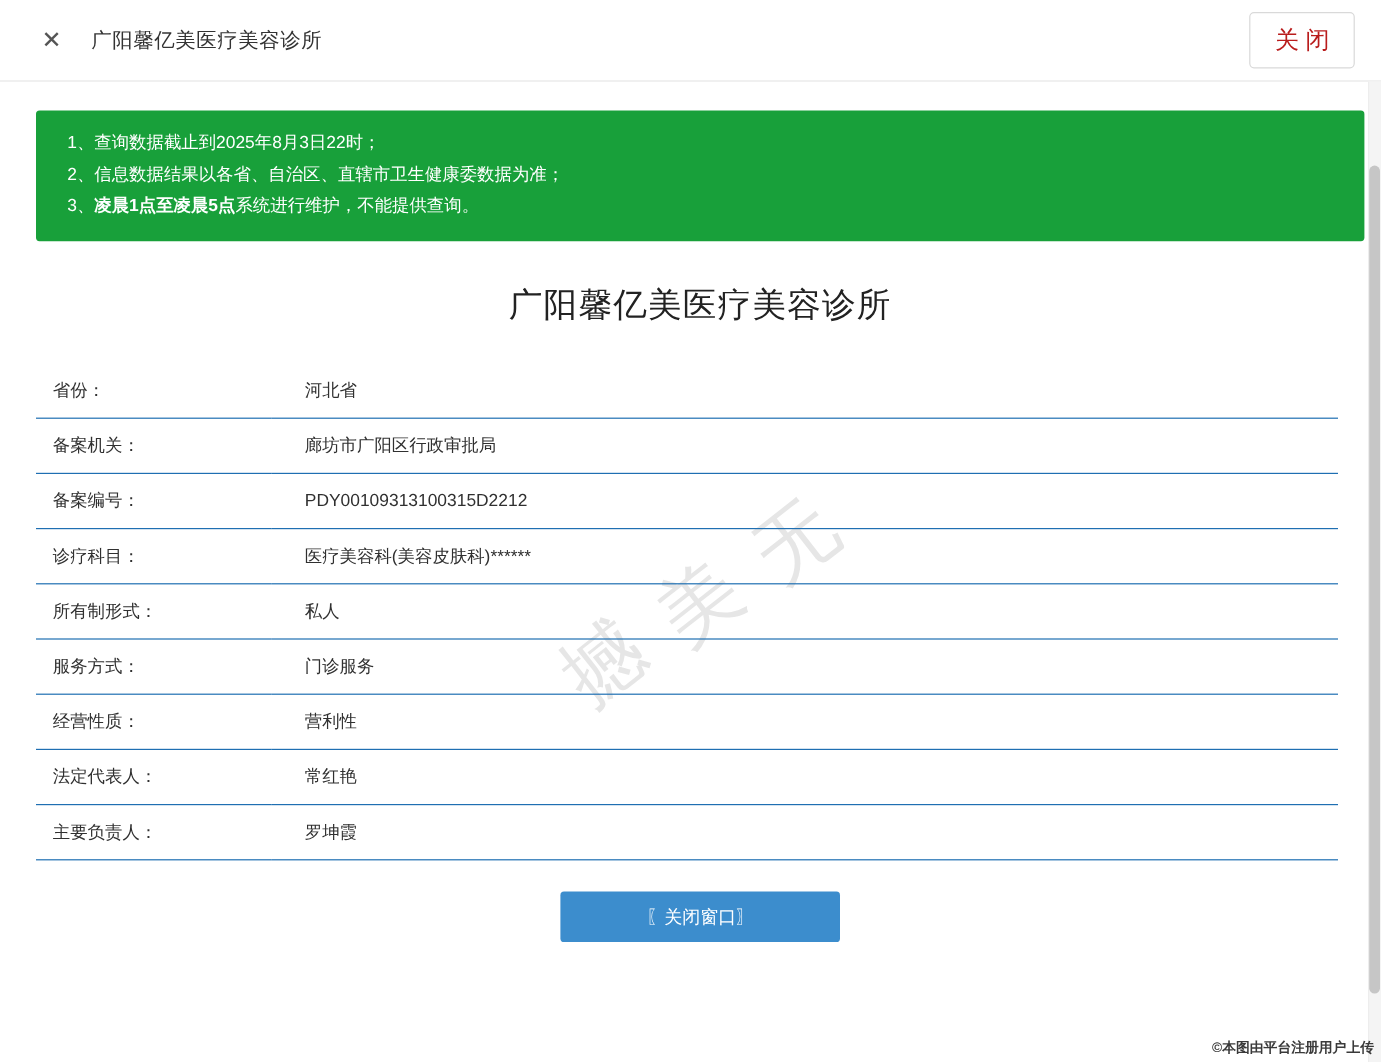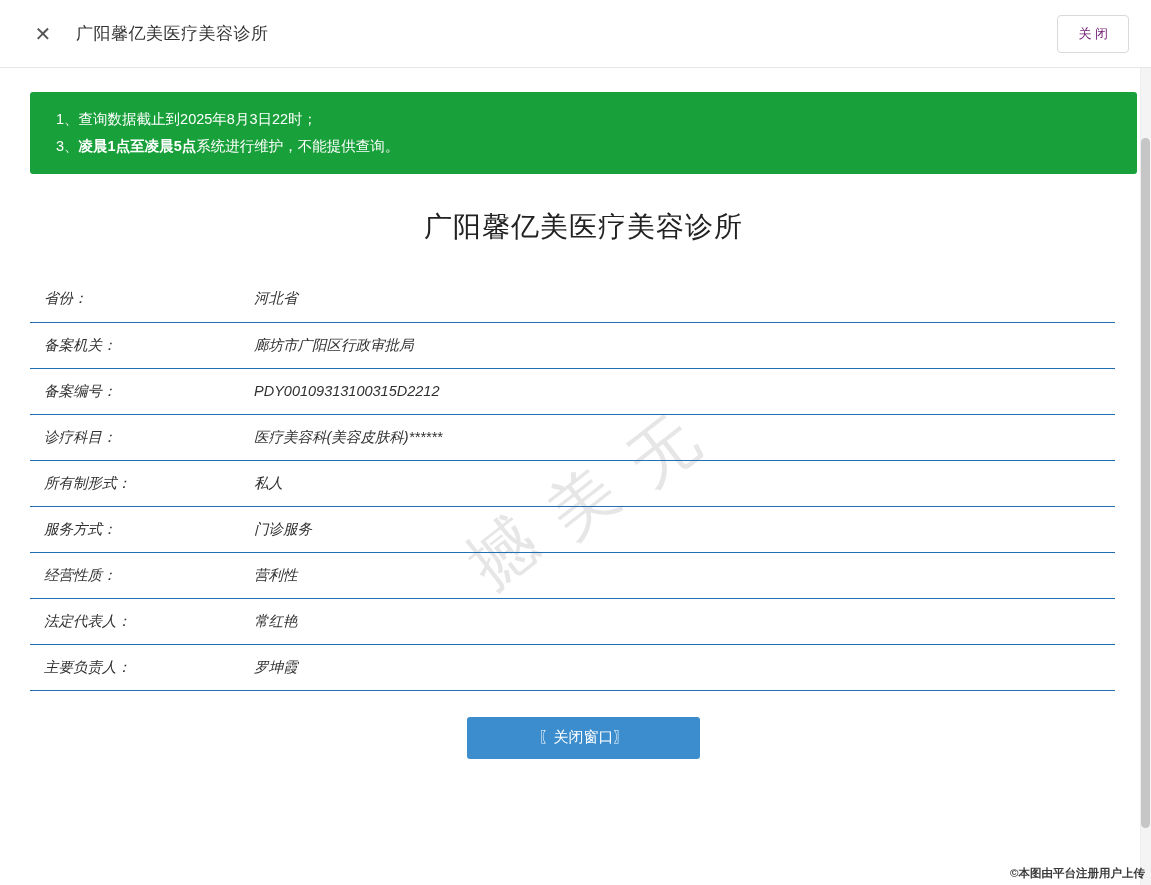--- a/index.html
+++ b/index.html
@@ -34,22 +34,22 @@
   .titlebar-title {
     margin-left: 20px;
     font-size: 17px;
     color: #333;
     letter-spacing: .5px;
   }
   .titlebar-spacer { flex: 1 1 auto; }
   .close-btn {
     border: 1px solid #d9d9d9;
     background: #fff;
-    color: #701a75;
-    font-size: 13px;
+    color: #b91c1c;
+    font-size: 20px;
     border-radius: 4px;
     padding: 9px 20px;
     cursor: pointer;
     font-family: "Liberation Sans", sans-serif;
   }
   
   .content {
     position: relative;
     padding: 24px 14px 0 30px;
     height: 817px;
@@ -73,21 +73,21 @@
     letter-spacing: 1px;
   }
   
   table.info {
     width: 1085px;
     border-collapse: collapse;
     table-layout: fixed;
     position: relative;
     z-index: 2;
   }
-  table.info tr { height: 46px; font-style: italic; }
+  table.info tr { height: 46px; }
   table.info td {
     border-bottom: 1px solid #1f6fb2;
     font-size: 14.5px;
     color: #303030;
     vertical-align: middle;
     background: transparent;
   }
   td.label {
     width: 196px;
     padding-left: 14px;
@@ -165,20 +165,21 @@
     <div class="close-x">✕</div>
     <div class="titlebar-title">广阳馨亿美医疗美容诊所</div>
     <div class="titlebar-spacer"></div>
     <button class="close-btn">关 闭</button>
   </div>
 
   <div class="content">
 
     <div class="notice">
       <div class="li">1、查询数据截止到2025年8月3日22时；</div>
+      <div class="li">2、信息数据结果以各省、自治区、直辖市卫生健康委数据为准；</div>
       <div class="li">
         <span>3、</span><b>凌晨1点至凌晨5点</b><span>系统进行维护，不能提供查询。</span>
       </div>
     </div>
 
     <h1 class="doc-title">广阳馨亿美医疗美容诊所</h1>
 
     <div class="watermark">
       <span class="wm1">撼</span>
       <span class="wm2">美</span>

